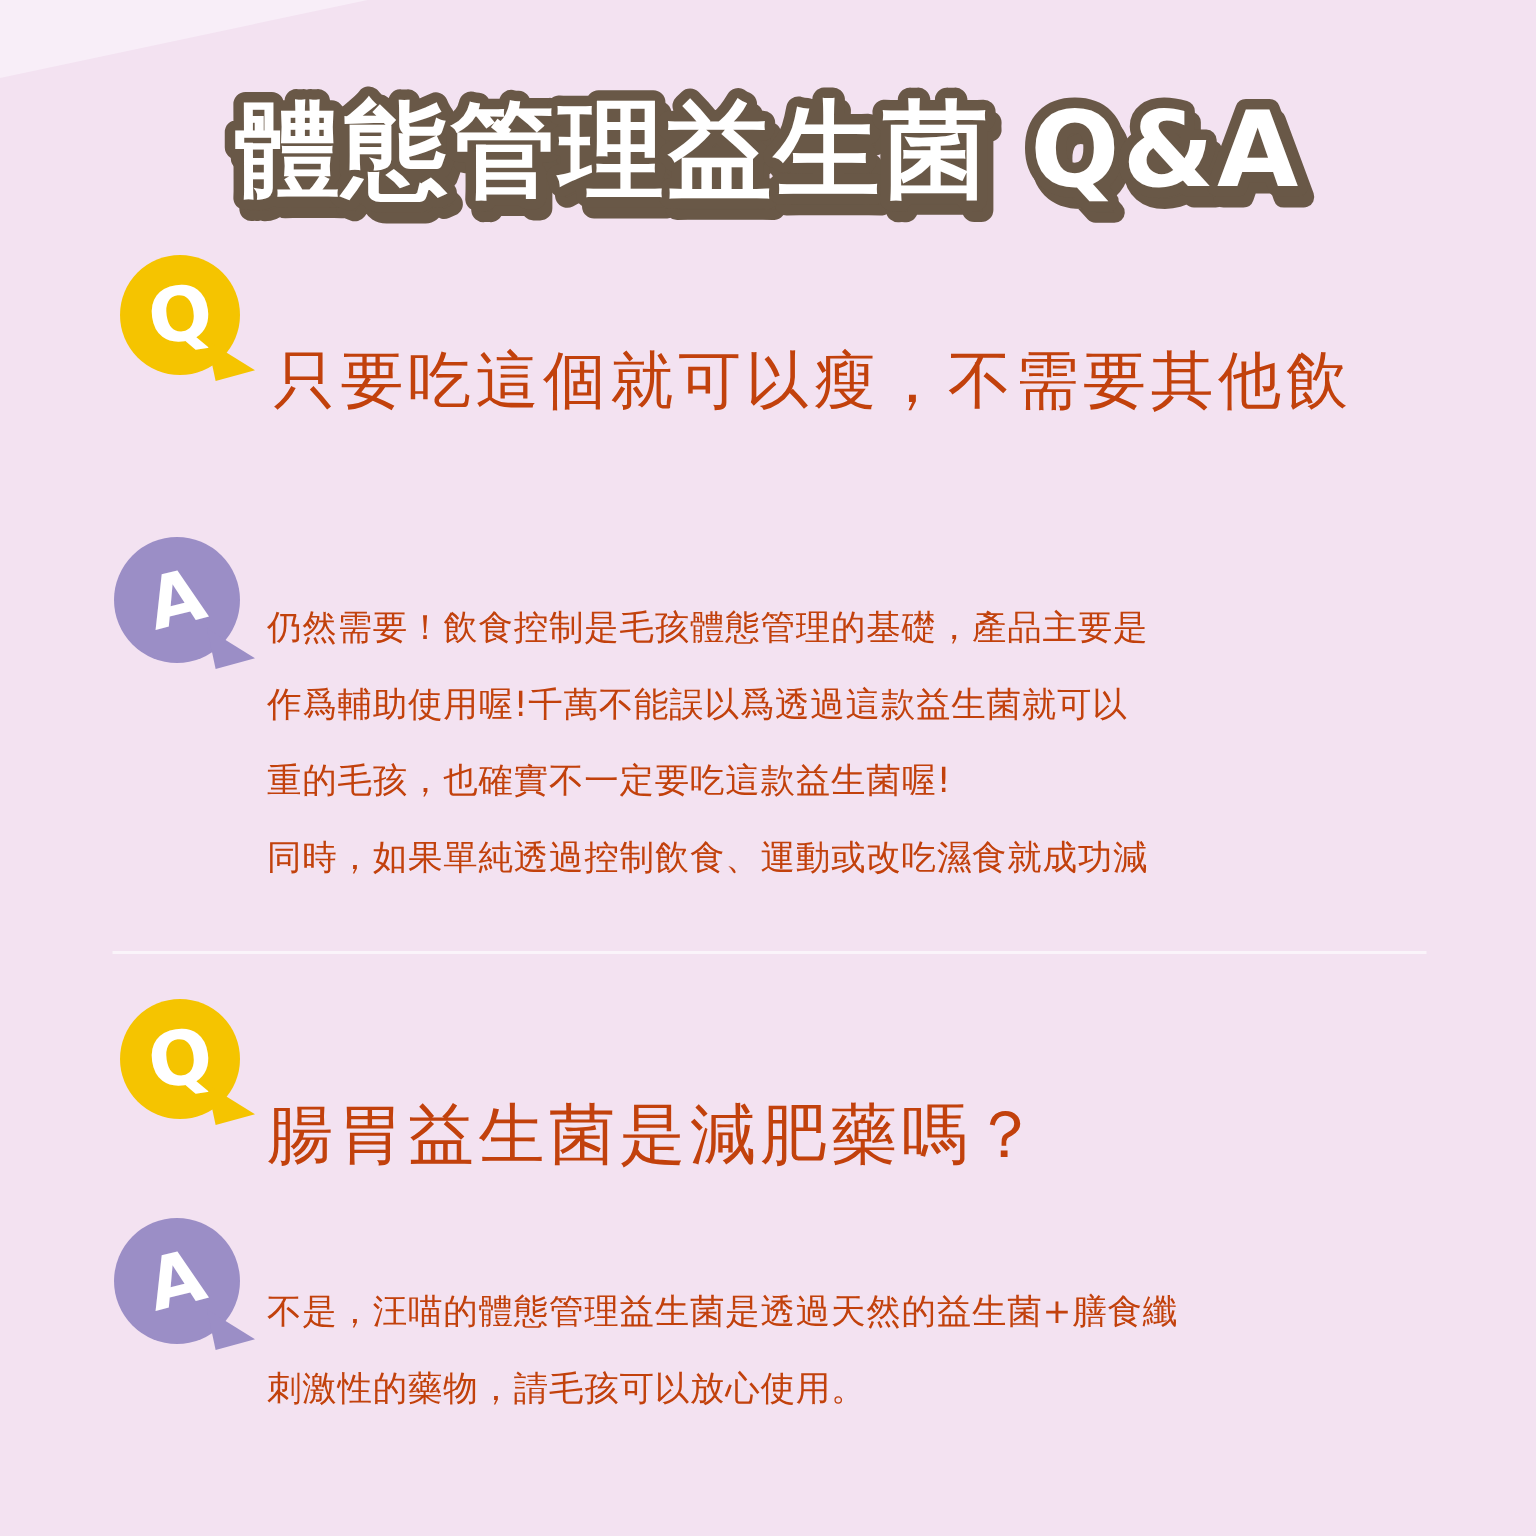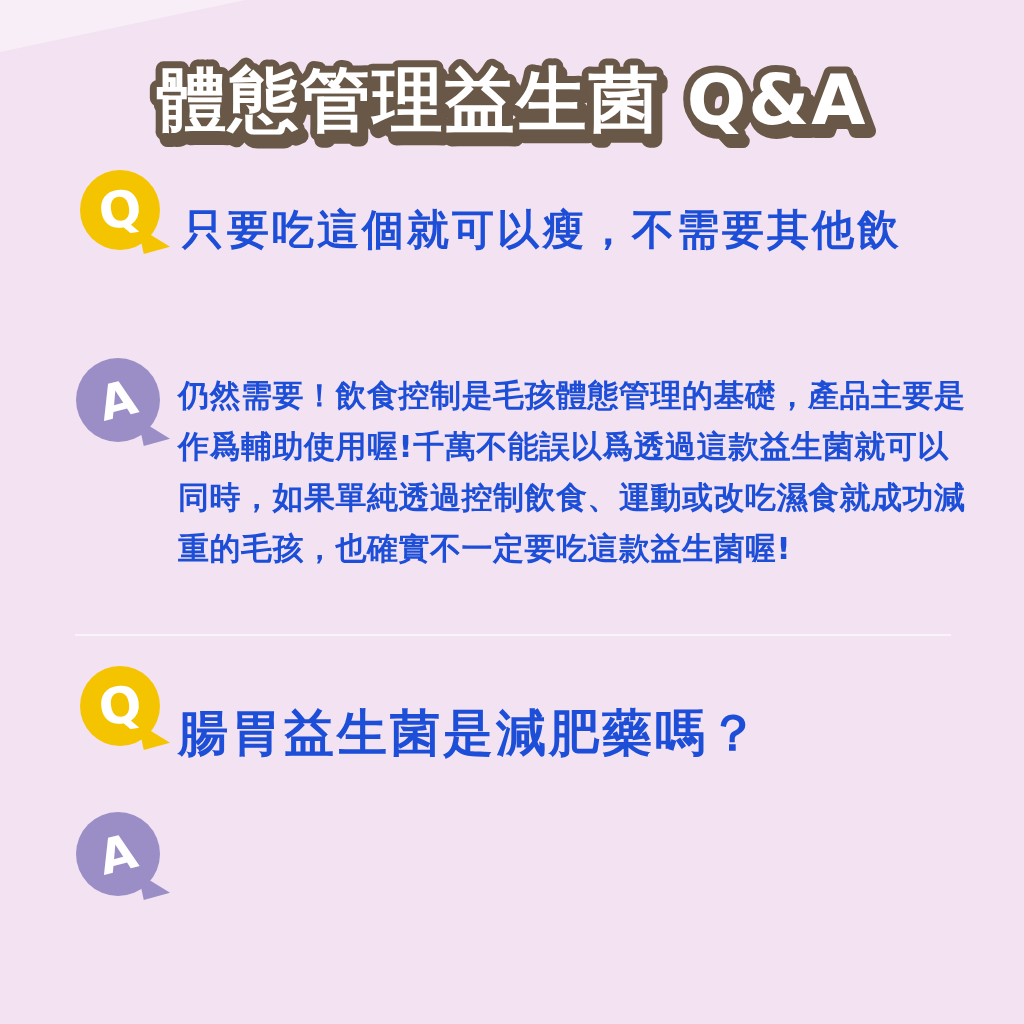--- a/index.html
+++ b/index.html
@@ -44,25 +44,25 @@
   .bubble .letter {
     font-weight:bold; font-size:50px; line-height:1;
     transform:rotate(-8deg);
   }
   .bubble.a .letter { font-size:48px; transform:rotate(-14deg); }
   #q1-bubble { left:80px;  top:170px; }
   #a1-bubble { left:76px;  top:358px; }
   #q2-bubble { left:80px;  top:666px; }
   #a2-bubble { left:76px;  top:812px; }
   
-  .question, .answer { position:absolute; color:#1d4ed8; font-weight:bold; white-space:nowrap; }
+  .question, .answer { position:absolute; color:#c2410c; font-weight:normal; white-space:nowrap;margin-top:24px; }
   .question { letter-spacing:3px; }
   #q1-text { left:182px; top:201px; font-size:42px; line-height:58px; }
-  #q2-text { left:178px; top:702px; font-size:50px; line-height:62px; }
-  .answer  { font-size:31px; line-height:51px; letter-spacing:0.5px; }
+  #q2-text { left:178px; top:702px; font-size:44px; line-height:62px; }
+  .answer  { font-size:23px; line-height:51px; letter-spacing:0.5px; }
   #a1-text { left:178px; top:370px; }
   #a2-text { left:178px; top:826px; }
   
   .divider {
     position:absolute; left:75px; top:634px; width:876px; height:2px;
     background:#faf4fa;
   }
 </style>
 </head>
 <body>
@@ -82,32 +82,34 @@
   <div class="question" id="q1-text">
     <div>只要吃這個就可以瘦，不需要其他飲</div>
   </div>
 
   <div class="bubble a" id="a1-bubble">
     <span class="letter">A</span>
   </div>
   <div class="answer" id="a1-text">
     <div>仍然需要！飲食控制是毛孩體態管理的基礎，產品主要是</div>
     <div>作爲輔助使用喔!千萬不能誤以爲透過這款益生菌就可以</div>
+    <div>重的毛孩，也確實不一定要吃這款益生菌喔!</div>
     <div>同時，如果單純透過控制飲食、運動或改吃濕食就成功減</div>
-    <div>重的毛孩，也確實不一定要吃這款益生菌喔!</div>
   </div>
 
   <div class="divider"></div>
 
   <div class="bubble q" id="q2-bubble">
     <span class="letter">Q</span>
   </div>
   <div class="question" id="q2-text">
     <div>腸胃益生菌是減肥藥嗎？</div>
   </div>
 
   <div class="bubble a" id="a2-bubble">
     <span class="letter">A</span>
   </div>
   <div class="answer" id="a2-text">
+    <div>不是，汪喵的體態管理益生菌是透過天然的益生菌+膳食纖</div>
+    <div>刺激性的藥物，請毛孩可以放心使用。</div>
   </div>
 
 </div>
 
 </body></html>

